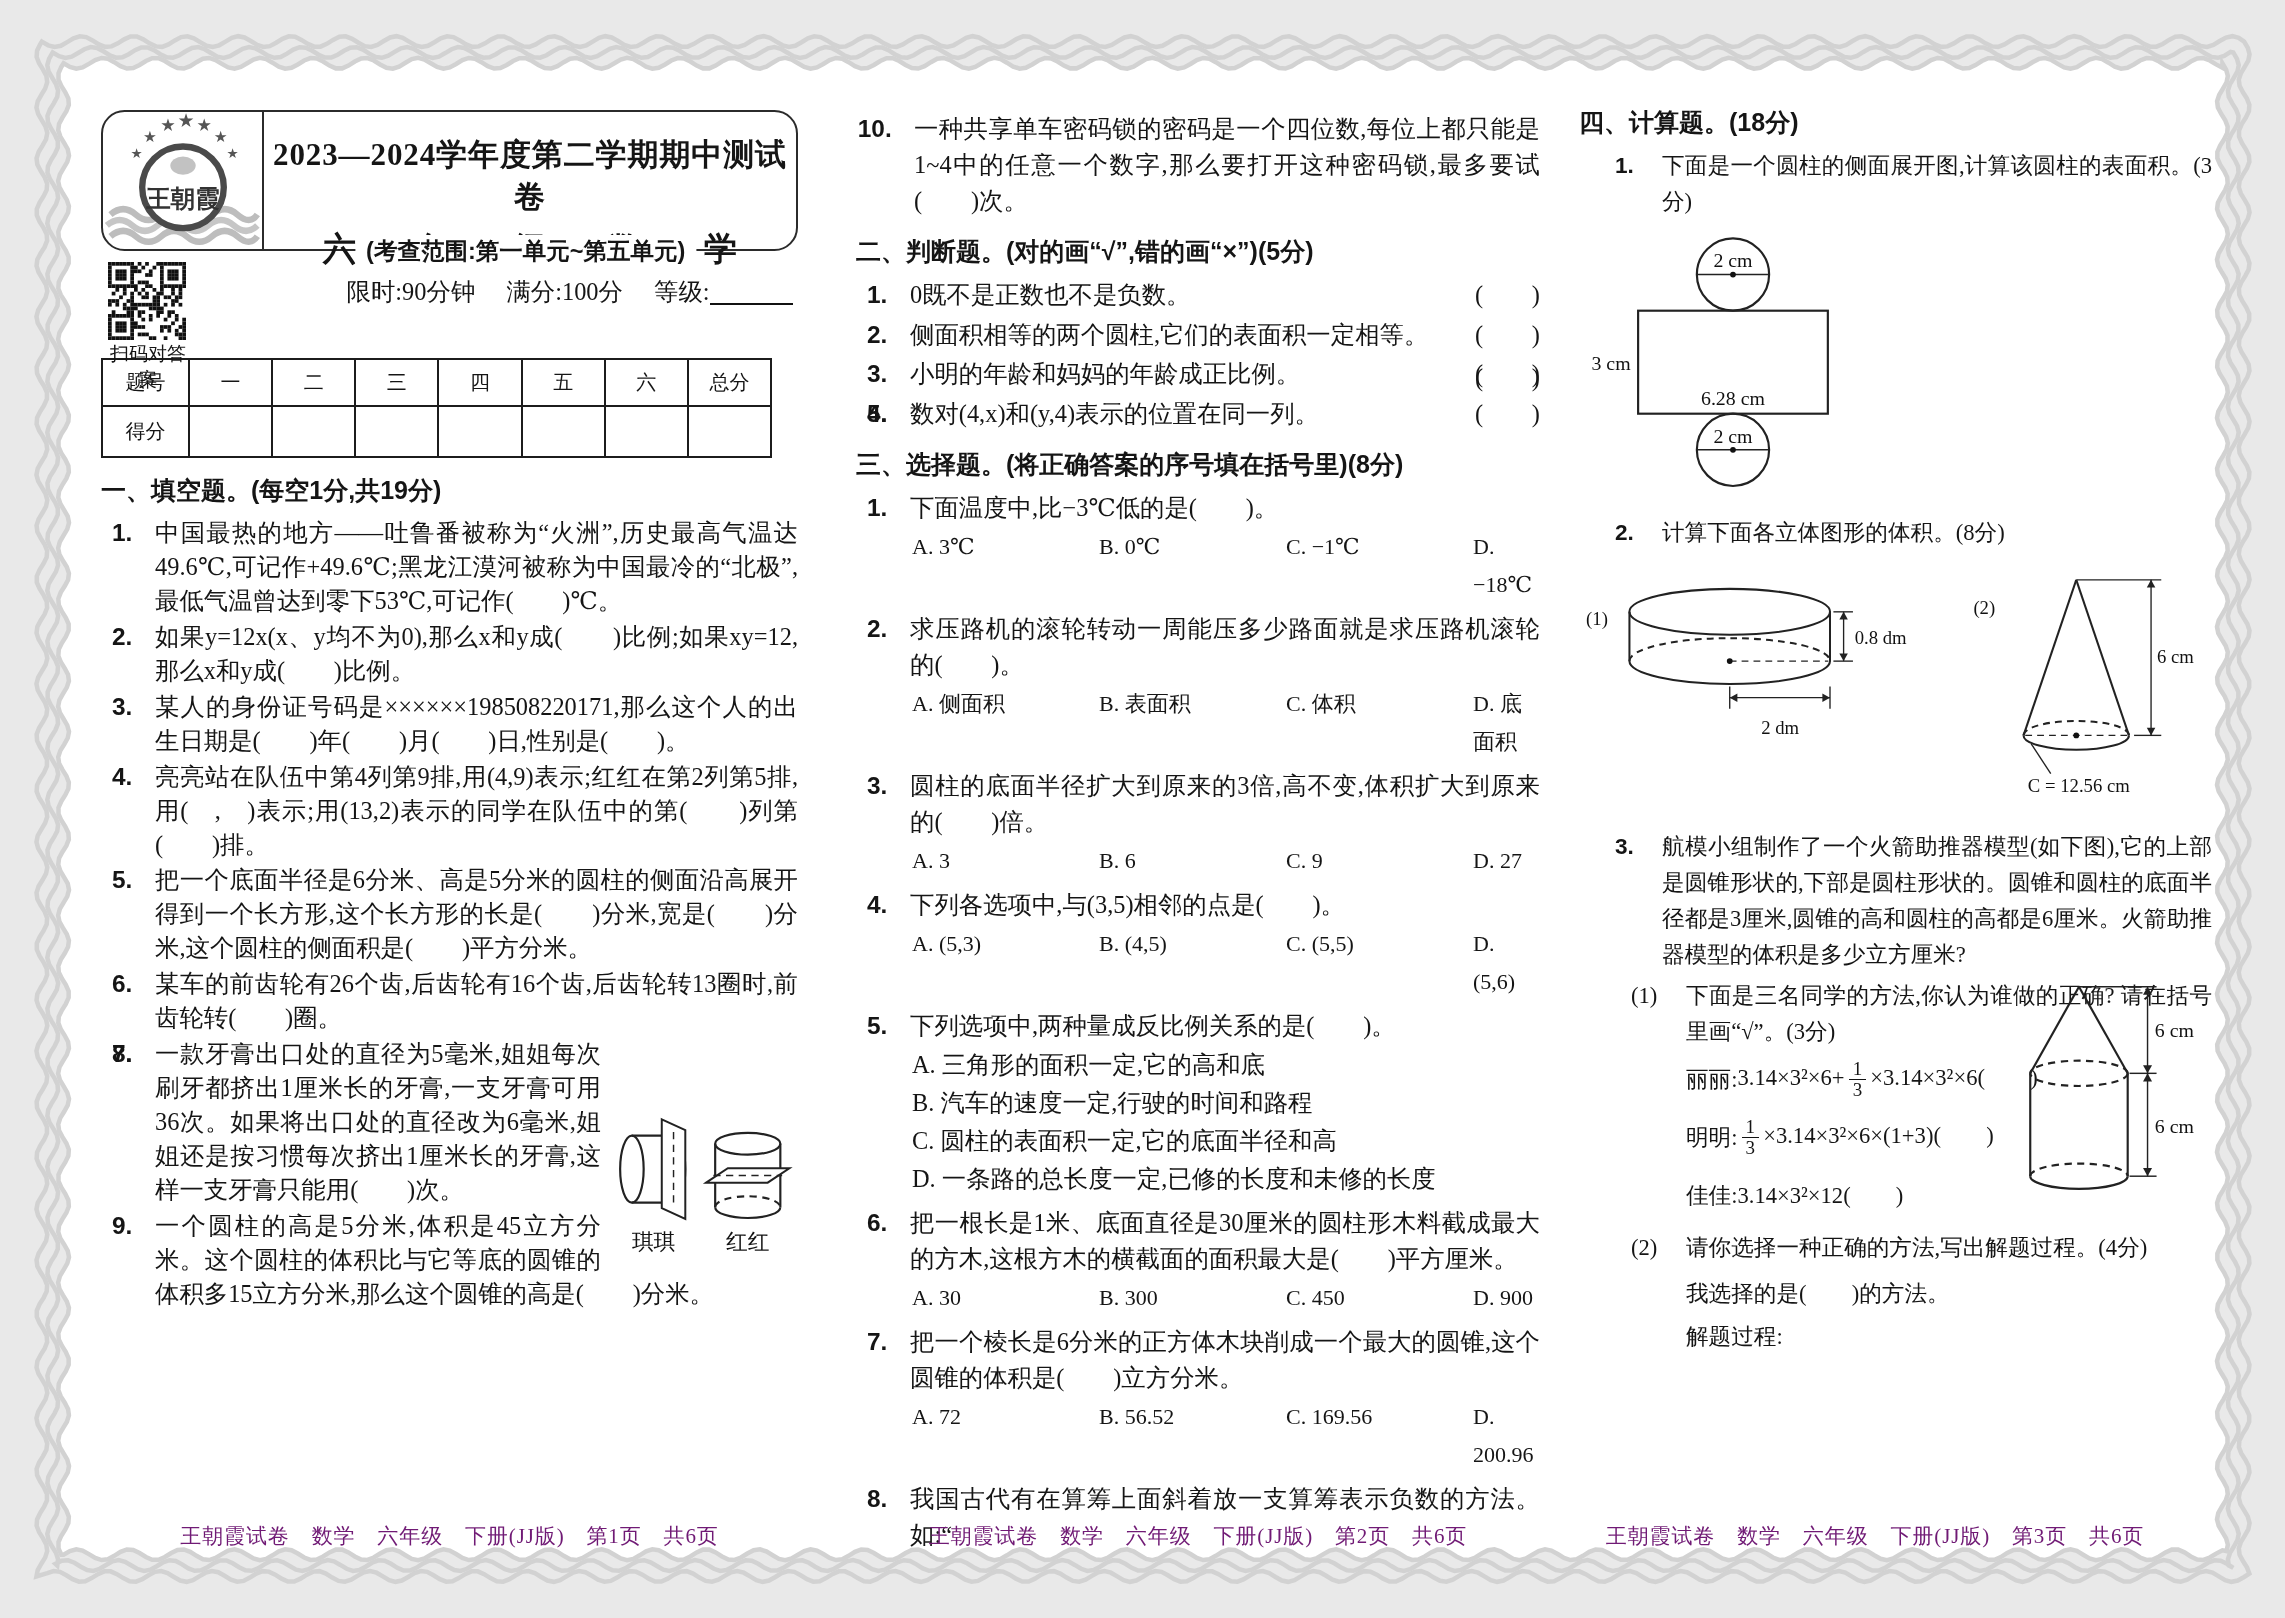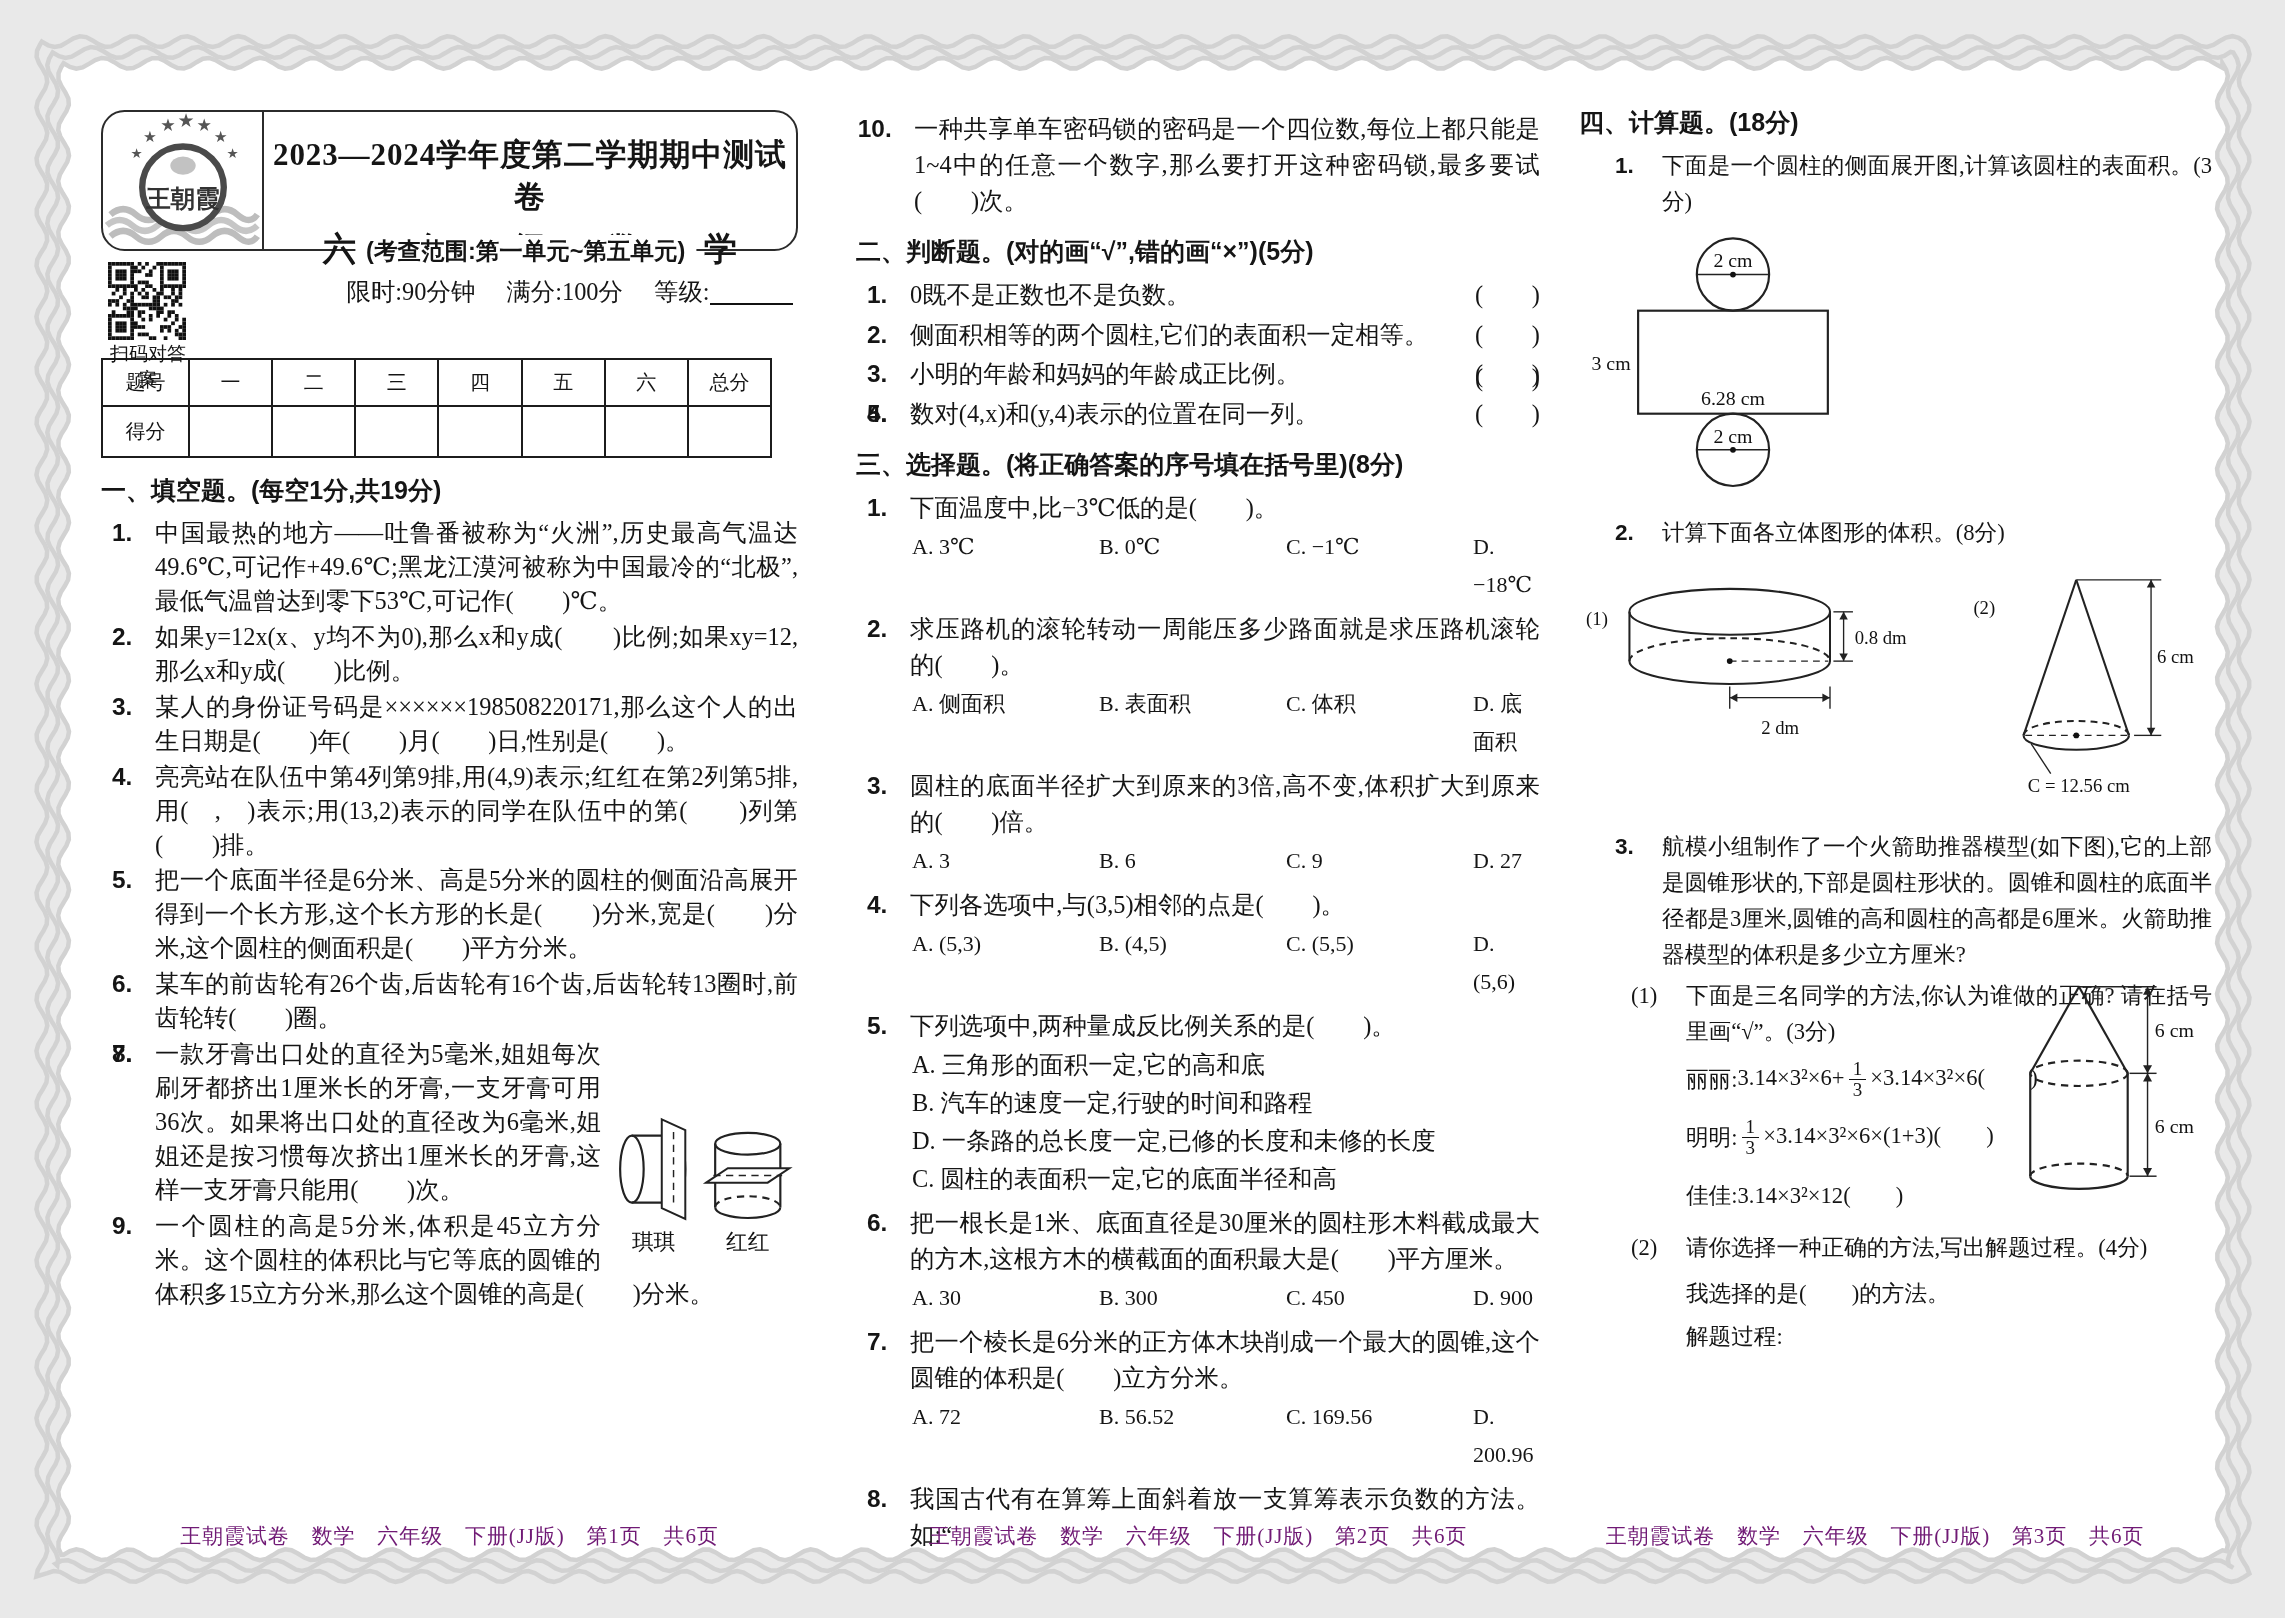--- a/index.html
+++ b/index.html
@@ -463,22 +463,22 @@
           <span class="op" data-name="option-b">B. (4,5)</span>
           <span class="op" data-name="option-c">C. (5,5)</span>
           <span class="op" data-name="option-d">D. (5,6)</span>
         </div>
     </div>
     <div class="mc" data-name="choice-question-5">
       <div class="q"><span class="no" data-name="question-number">5.</span><span data-name="question-stem">下列选项中,两种量成反比例关系的是(　　)。</span></div>
       <div class="opts-col">
         <div data-name="option-a">A. 三角形的面积一定,它的高和底</div>
         <div data-name="option-b">B. 汽车的速度一定,行驶的时间和路程</div>
+        <div data-name="option-c">C. 圆柱的表面积一定,它的底面半径和高</div>
         <div data-name="option-d">D. 一条路的总长度一定,已修的长度和未修的长度</div>
-        <div data-name="option-c">C. 圆柱的表面积一定,它的底面半径和高</div>
       </div>
     </div>
     <div class="mc" data-name="choice-question-6">
       <div class="q"><span class="no" data-name="question-number">6.</span><span data-name="question-stem">把一根长是1米、底面直径是30厘米的圆柱形木料截成最大的方木,这根方木的横截面的面积最大是(　　)平方厘米。</span></div>
       <div class="opts">
           <span class="op" data-name="option-a">A. 30</span>
           <span class="op" data-name="option-b">B. 300</span>
           <span class="op" data-name="option-c">C. 450</span>
           <span class="op" data-name="option-d">D. 900</span>
         </div>

